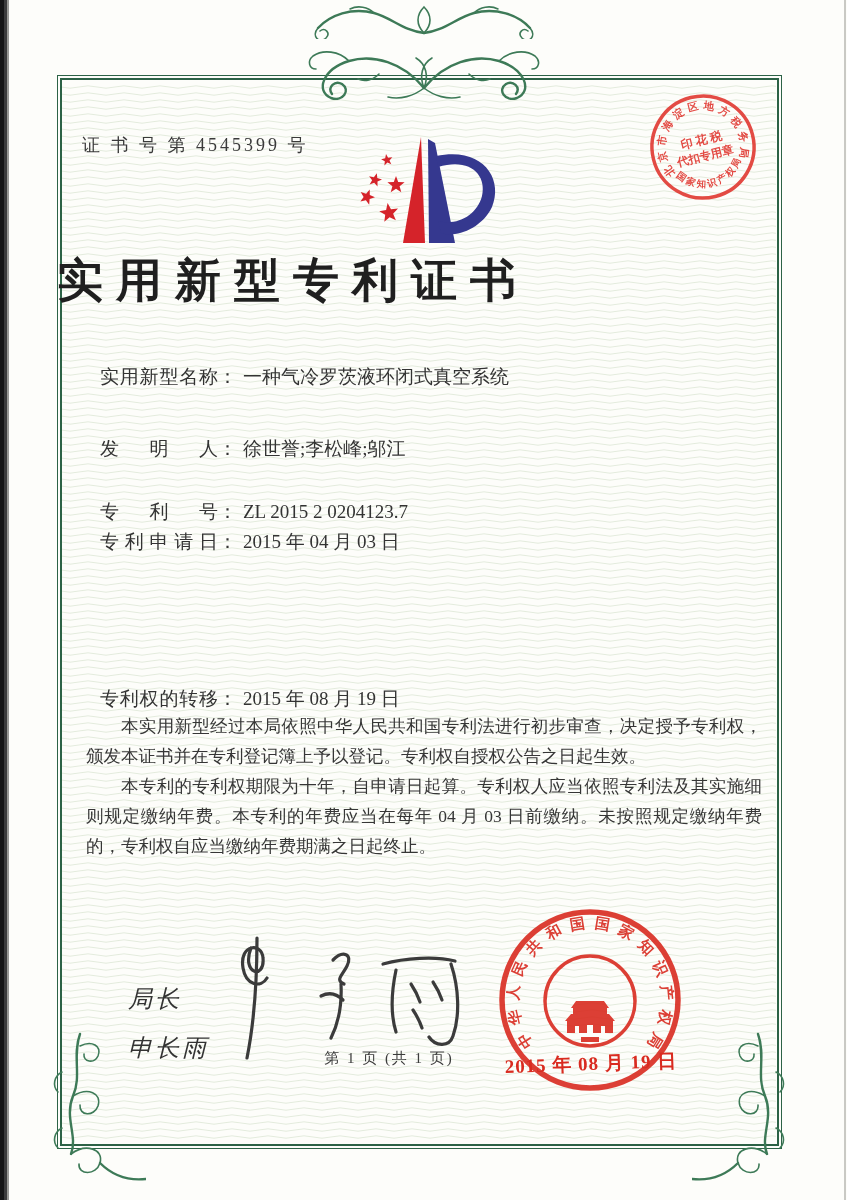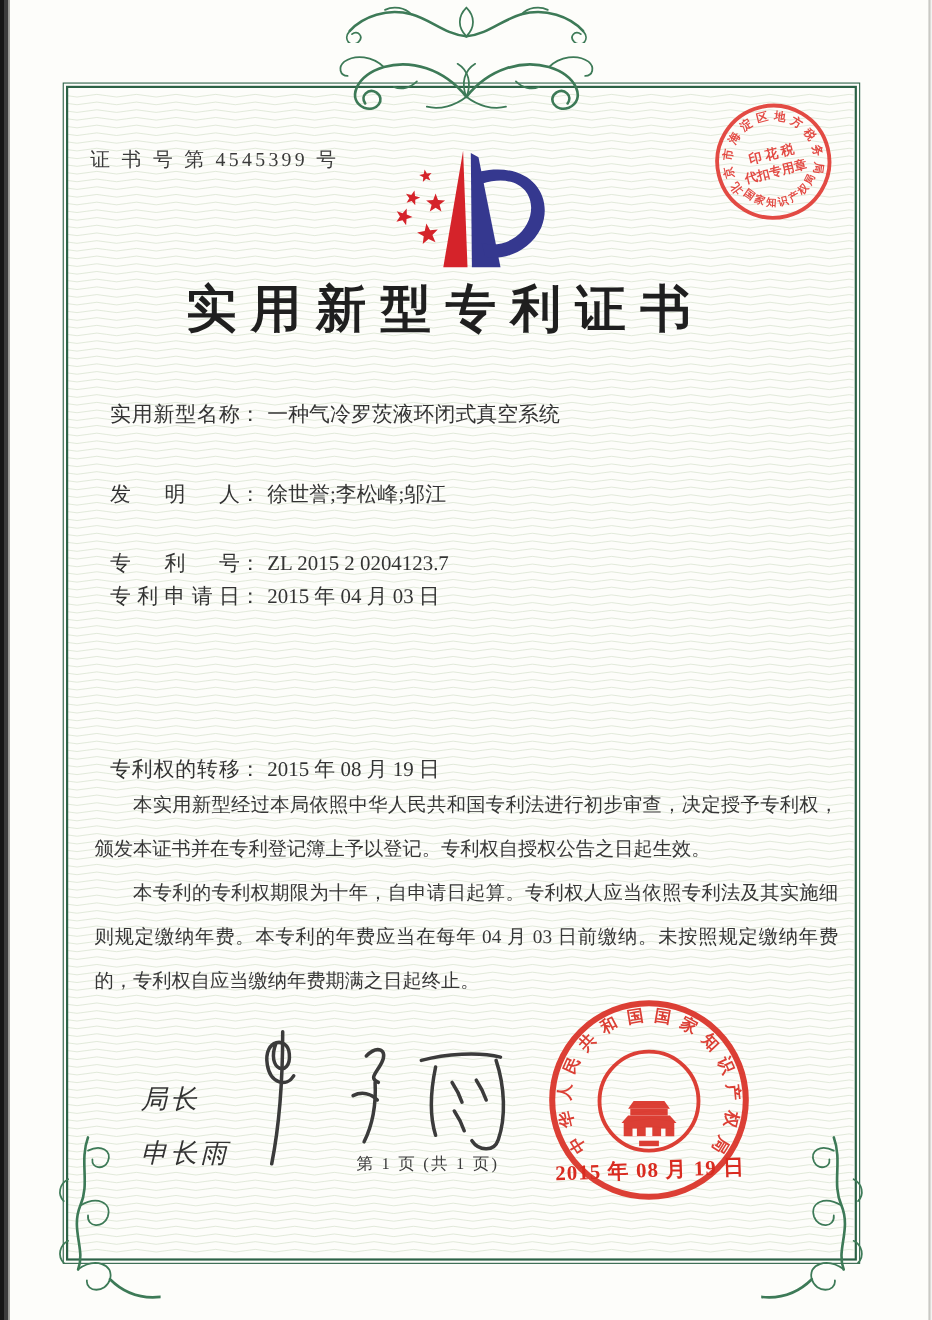--- a/index.html
+++ b/index.html
@@ -9,28 +9,28 @@
   .scan-edge-left{position:absolute;left:0;top:0;width:9px;height:1200px;
         background:linear-gradient(90deg,#161616 0 4px,#3c3c3c 4px 7px,#9a9a96 7px 9px);z-index:8;}
   .scan-edge-right{position:absolute;right:1px;top:0;width:2px;height:1200px;background:#c9c9c4;z-index:8;}
   
   .frame{position:absolute;left:57px;top:75px;width:723px;height:1072px;border:1px solid #2c6246;z-index:1;}
   .frame-inner{position:absolute;left:2px;top:2px;right:2px;bottom:2px;border:2px solid #2c6246;}
   .texture{position:absolute;left:61px;top:81px;width:715px;height:1060px;z-index:0;}
   
   .cert-no{position:absolute;left:82px;top:133px;font-size:18px;letter-spacing:3px;color:#3a3a3a;z-index:2;}
   .logo{position:absolute;left:330px;top:126px;width:190px;height:124px;z-index:2;}
-  .title{position:absolute;left:57px;top:250px;width:584px;text-align:right;font-size:46px;
+  .title{position:absolute;left:57px;top:250px;width:584px;text-align:left;font-size:46px;
          font-weight:bold;letter-spacing:13px;color:#1f1f1f;z-index:2;}
   
   .field{position:absolute;left:100px;font-size:19px;color:#333;z-index:2;white-space:nowrap;}
   .f-label{display:inline-block;width:118px;text-align:justify;text-align-last:justify;vertical-align:top;}
   .f-colon{margin-right:6px;}
   
-  .paras{position:absolute;left:86px;top:711px;width:676px;font-size:17.5px;line-height:40px;
+  .paras{position:absolute;left:86px;top:711px;width:676px;font-size:17.5px;line-height:30px;
          text-align:justify;color:#363636;z-index:2;}
   .paras p{margin:0;text-indent:2em;}
   
   .director{position:absolute;left:128px;top:983px;font-size:24px;letter-spacing:3px;color:#333;z-index:2;font-style:italic;}
   .director div{margin-bottom:17px;}
   .signature{position:absolute;left:215px;top:932px;width:250px;height:132px;z-index:3;}
   .signature path{stroke:#3b3b3b;stroke-width:3.2;fill:none;stroke-linecap:round;}
   
   .tax-stamp{position:absolute;left:644px;top:88px;width:118px;height:118px;transform:rotate(-14deg);
              opacity:.88;z-index:5;}

